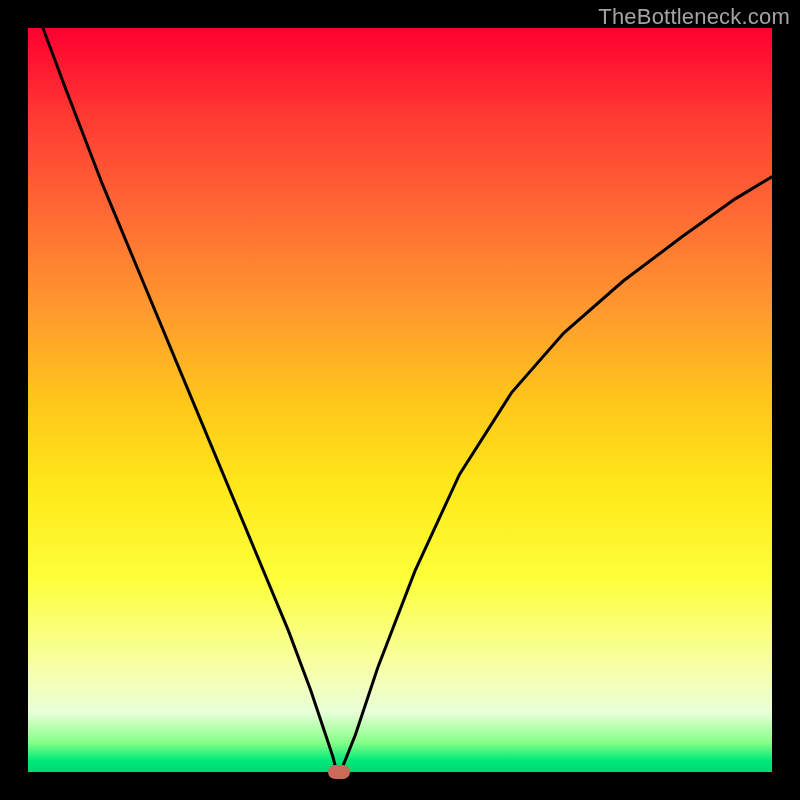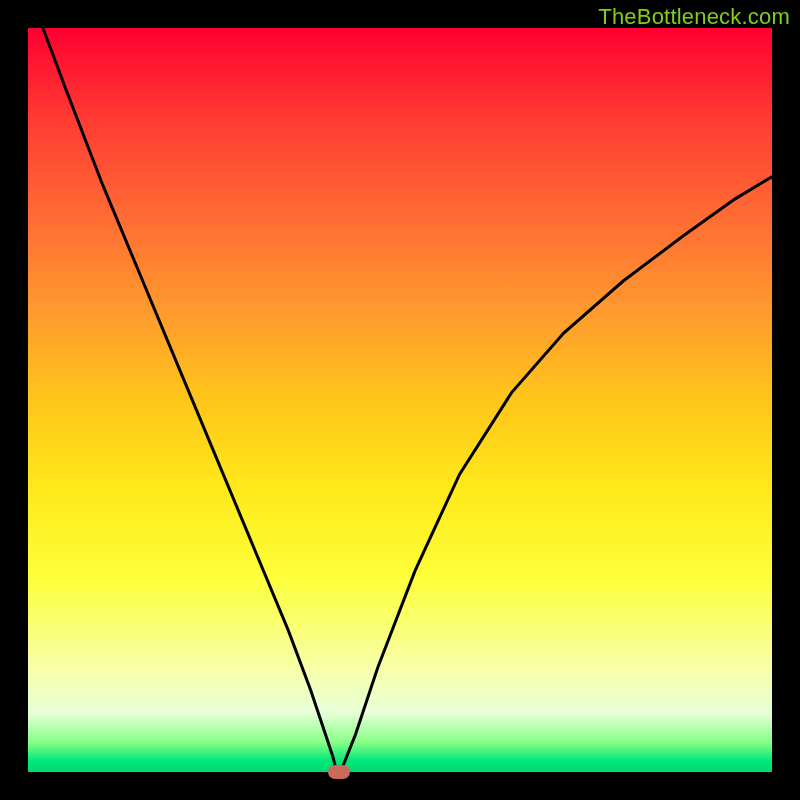--- a/index.html
+++ b/index.html
@@ -37,21 +37,21 @@
       #e8ffd8 92%,
       #87ff87 96%,
       #00e87a 98.5%,
       #00d870 100%
     );
   }
   .watermark {
     position: absolute;
     top: 4px;
     right: 10px;
-    color: #84cc16;
+    color: #a3a3a3;
     font-size: 22px;
     font-weight: 500;
     letter-spacing: 0.2px;
   }
   svg.curve {
     position: absolute;
     left: 0;
     top: 0;
     width: 744px;
     height: 744px;

